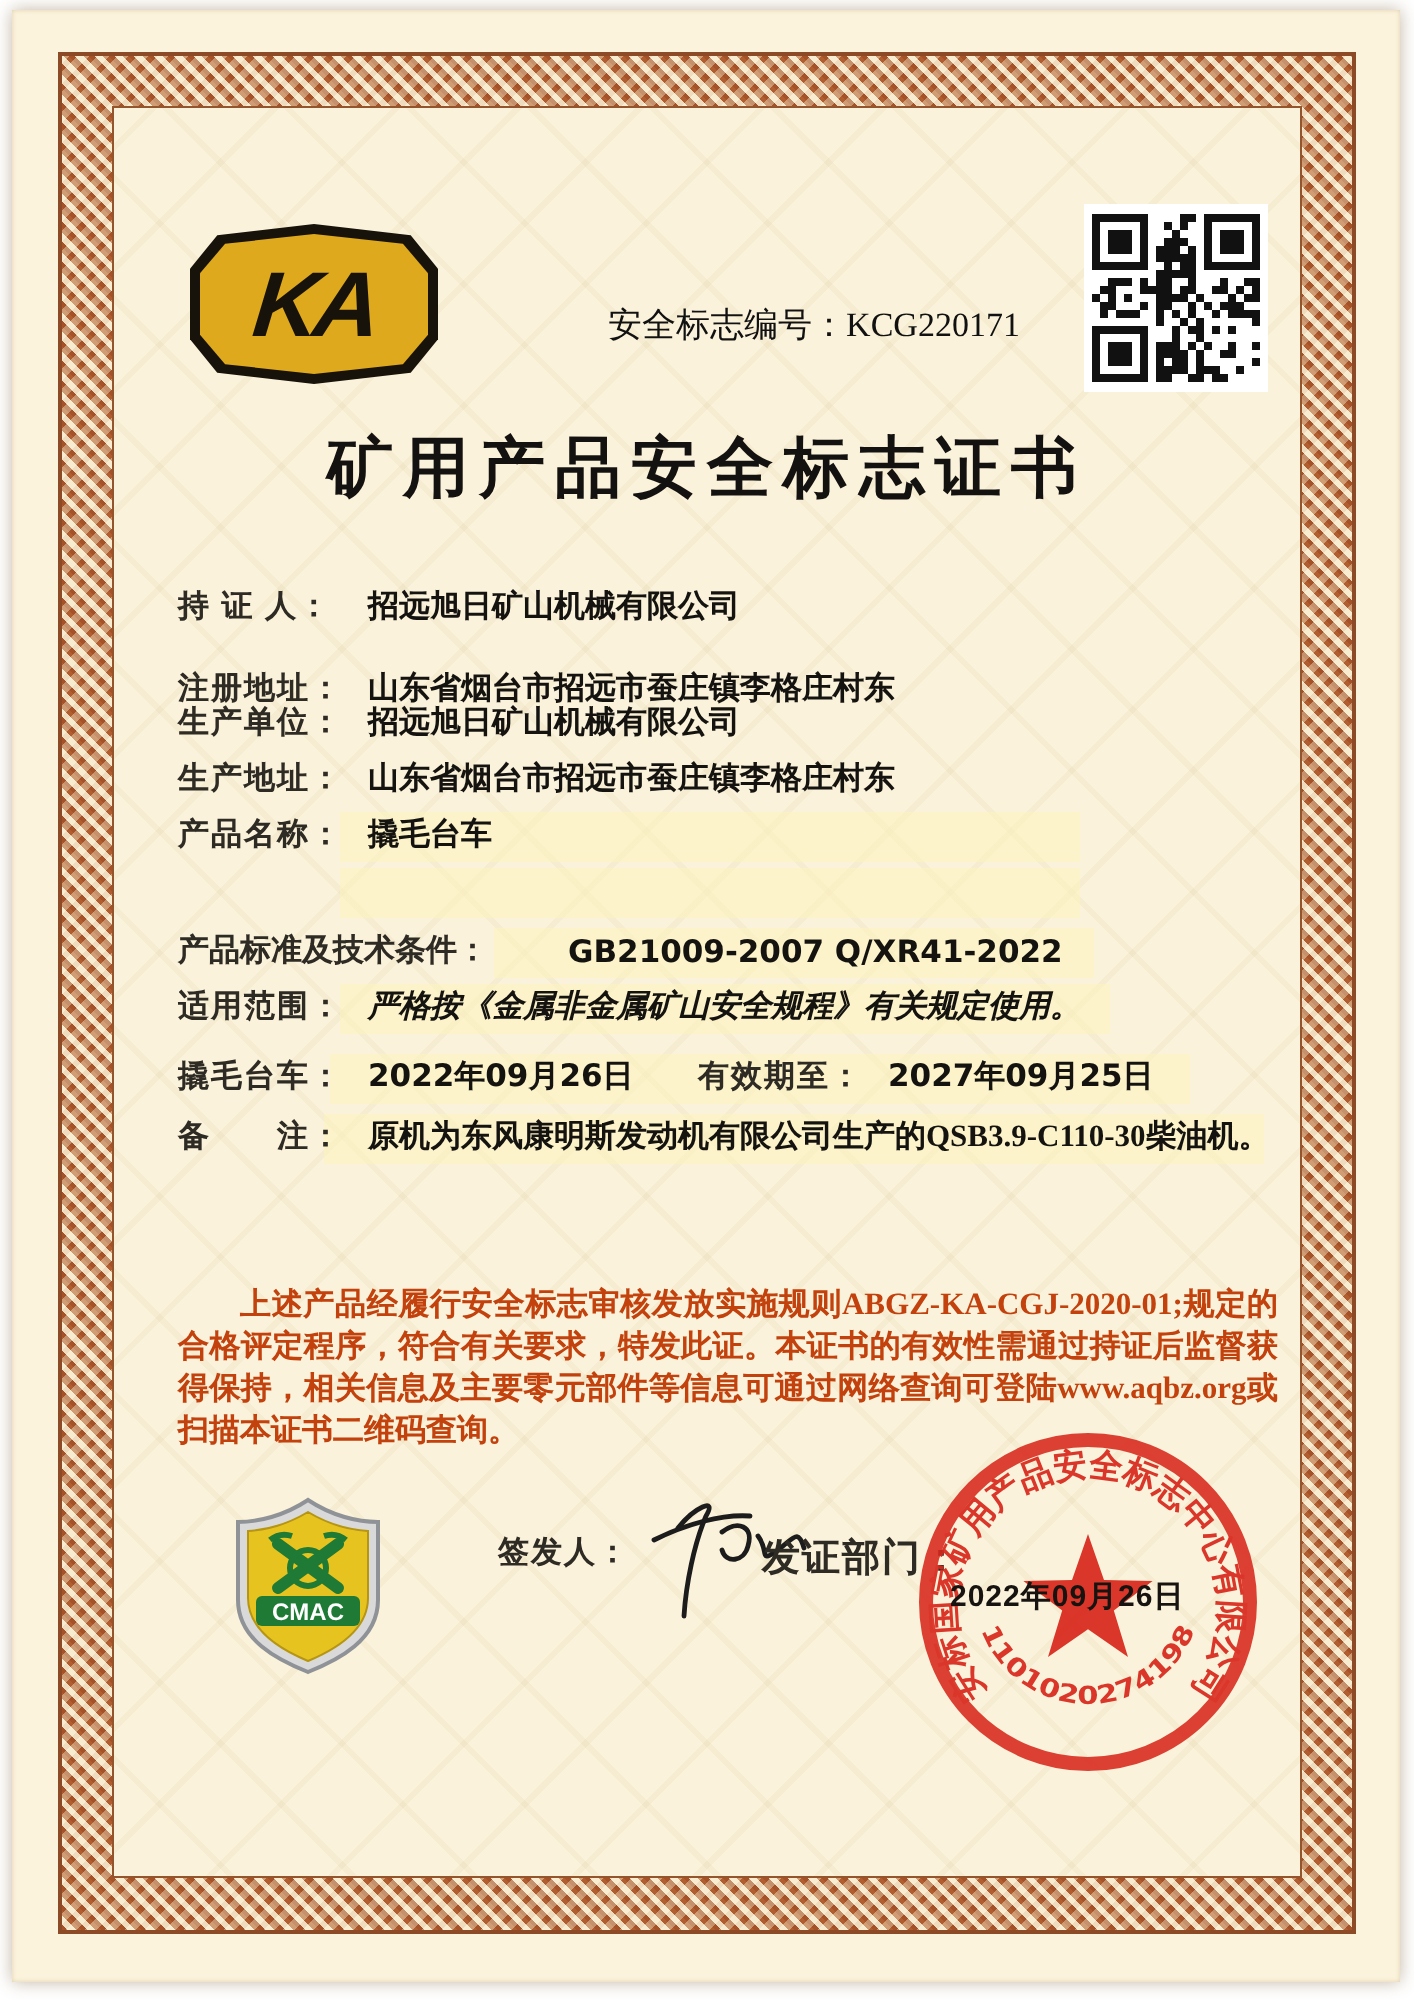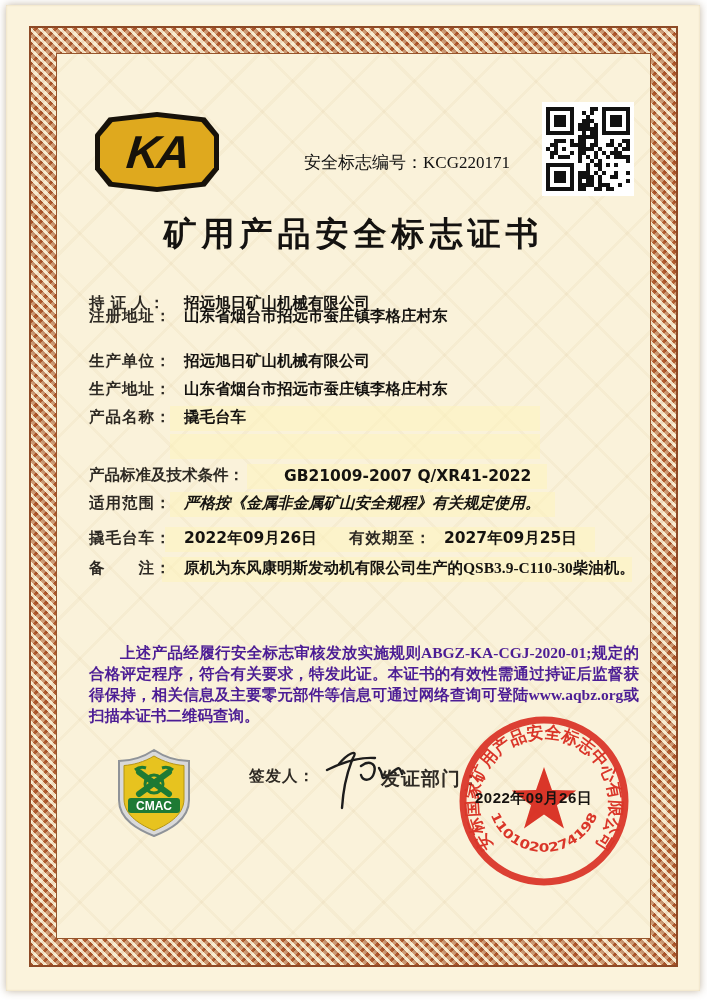--- a/index.html
+++ b/index.html
@@ -43,21 +43,21 @@
   .row{position:absolute;left:32px;display:flex;align-items:center;font-size:15.5px;white-space:nowrap;}
   .lbl{font-weight:700;color:#2e2a24;width:95px;flex:none;letter-spacing:1px;}
   .lbl.auto{width:auto;margin-right:40px;letter-spacing:0;}
   .val{font-family:"Liberation Serif",serif;font-weight:700;color:#151310;}
   .val-num{font-family:"DejaVu Sans",sans-serif;font-weight:700;color:#151310;}
   .hl{position:absolute;background:rgba(253,244,190,.55);height:25px;}
 
   
   .para{position:absolute;left:32px;top:588px;width:550px;
         font-family:"Liberation Serif",serif;font-weight:700;font-size:15.5px;
-        line-height:21px;color:#4c1d95;text-indent:2em;text-align:justify;}
+        line-height:21px;color:#c2410c;text-indent:2em;text-align:justify;}
 
   
   .cmac{position:absolute;left:56px;top:694px;}
   .signer{position:absolute;left:192px;top:712px;font-size:15.5px;font-weight:700;color:#2e2a24;letter-spacing:1px;}
   .sig{position:absolute;left:252px;top:676px;}
   .issuer{position:absolute;left:324px;top:712px;font-size:19px;font-weight:700;color:#2e2a24;letter-spacing:1px;}
   .seal{position:absolute;left:392px;top:652px;opacity:.93;}
   .seal-date{position:absolute;left:418px;top:735px;font-size:15px;font-weight:700;color:#161310;letter-spacing:.5px;}
 </style>
 </head>
@@ -222,21 +222,21 @@
     <div class="hl" style="left:113px;top:380px;width:370px;"></div>
     <div class="hl" style="left:190px;top:410px;width:300px;"></div>
     <div class="hl" style="left:113px;top:438px;width:385px;"></div>
     <div class="hl" style="left:108px;top:473px;width:430px;"></div>
     <div class="hl" style="left:105px;top:503px;width:470px;"></div>
 
     <div class="row" style="top:239px">
       <span class="lbl">持 证 人：</span>
       <span class="val">招远旭日矿山机械有限公司</span>
     </div>
-    <div class="row" style="top:252px">
+    <div class="row" style="top:280px">
       <span class="lbl">注册地址：</span>
       <span class="val">山东省烟台市招远市蚕庄镇李格庄村东</span>
     </div>
     <div class="row" style="top:297px">
       <span class="lbl">生产单位：</span>
       <span class="val">招远旭日矿山机械有限公司</span>
     </div>
     <div class="row" style="top:325px">
       <span class="lbl">生产地址：</span>
       <span class="val">山东省烟台市招远市蚕庄镇李格庄村东</span>

